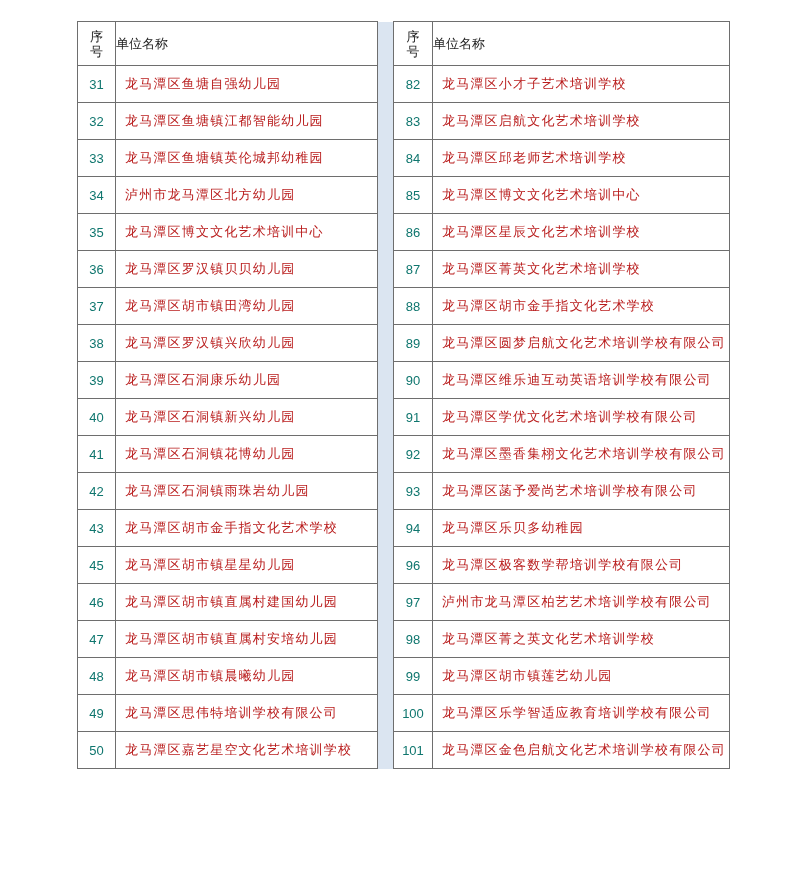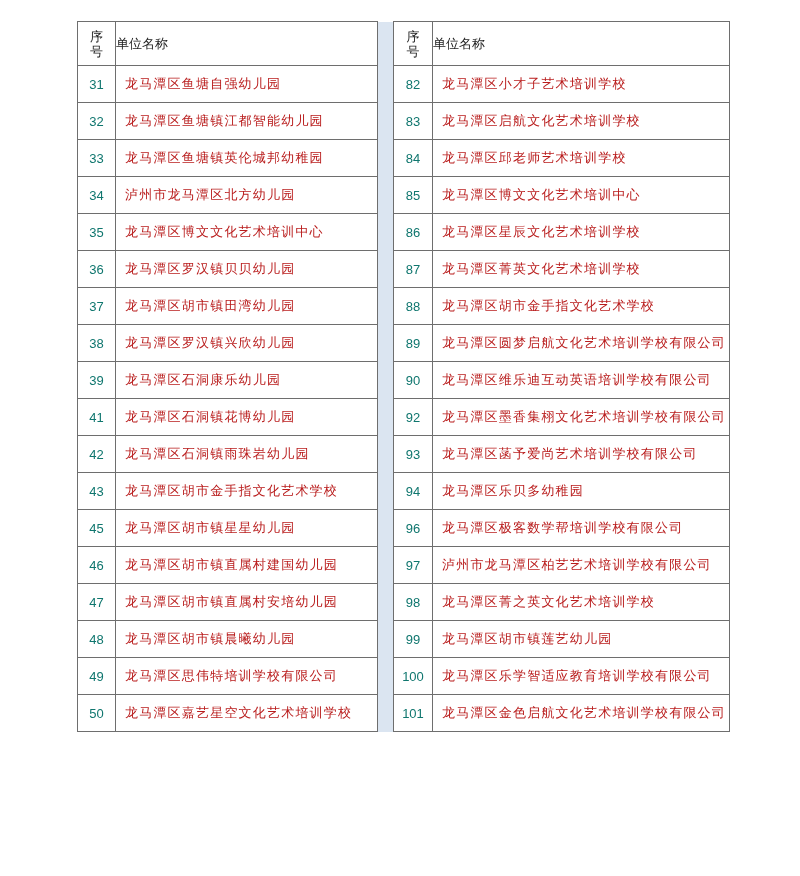--- a/index.html
+++ b/index.html
@@ -100,20 +100,27 @@
         <td class="name">龙马潭区圆梦启航文化艺术培训学校有限公司</td>
       </tr>
       <tr>
         <td class="seq">39</td>
         <td class="name">龙马潭区石洞康乐幼儿园</td>
         <td class="divider"></td>
         <td class="seq">90</td>
         <td class="name">龙马潭区维乐迪互动英语培训学校有限公司</td>
       </tr>
       <tr>
+        <td class="seq">40</td>
+        <td class="name">龙马潭区石洞镇新兴幼儿园</td>
+        <td class="divider"></td>
+        <td class="seq">91</td>
+        <td class="name">龙马潭区学优文化艺术培训学校有限公司</td>
+      </tr>
+      <tr>
         <td class="seq">41</td>
         <td class="name">龙马潭区石洞镇花博幼儿园</td>
         <td class="divider"></td>
         <td class="seq">92</td>
         <td class="name">龙马潭区墨香集栩文化艺术培训学校有限公司</td>
       </tr>
       <tr>
         <td class="seq">42</td>
         <td class="name">龙马潭区石洞镇雨珠岩幼儿园</td>
         <td class="divider"></td>

